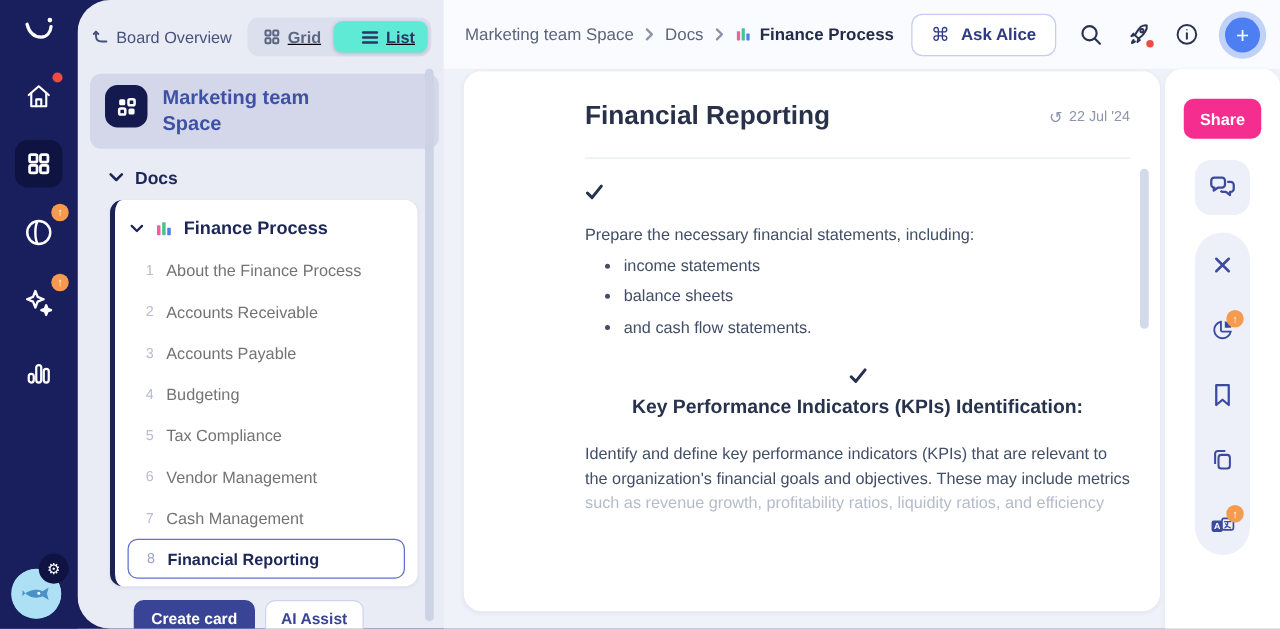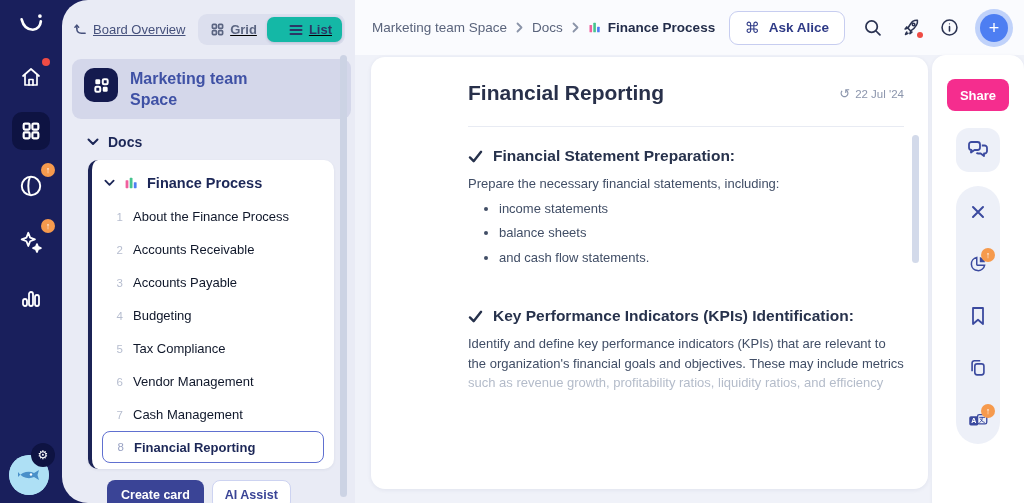--- a/index.html
+++ b/index.html
@@ -26,39 +26,39 @@
                 color:#fff; font-size:12px; display:flex; align-items:center; justify-content:center; }
 
   
   .app { position:absolute; left:62px; top:0; right:0; bottom:0; background:#e9ebf5;
          border-radius:26px 0 0 26px; overflow:hidden; display:flex; }
 
   
   .panel { width:293px; flex:0 0 293px; position:relative; padding-top:12px; }
   .panel-head { display:flex; align-items:center; justify-content:space-between; padding:2px 10px 0 12px; }
   .back-link { display:flex; align-items:center; gap:6px; color:#46517c; cursor:pointer; }
-  .back-link .lbl { font-size:13px; text-decoration:underline; }
+  .back-link .lbl { font-size:13px; }
   .toggle { display:flex; background:#dcdfee; border-radius:9px; padding:3px;text-decoration:underline; }
   .seg { display:flex; align-items:center; gap:6px; font-size:13px; font-weight:bold; color:#5b6582; padding:5px 10px; border-radius:7px; }
-  .seg.active { background:#14b8a6; color:#2b3766; box-shadow:0 1px 3px rgba(30,40,90,.18);padding-left:22px; }
+  .seg.active { background:#5eead4; color:#2b3766; box-shadow:0 1px 3px rgba(30,40,90,.18);padding-left:22px; }
 
   .space-card { margin:14px 4px 0 10px; background:#d4d7ea; border-radius:9px; padding:9px 12px; display:flex; gap:12px; align-items:flex-start; }
   .space-ic { width:34px; height:34px; flex:0 0 34px; background:#141a4e; border-radius:10px; display:flex; align-items:center; justify-content:center; }
   .space-title { font-size:16px; font-weight:bold; color:#3f51a5; line-height:1.32; max-width:160px; }
 
   .docs-row { display:flex; align-items:center; gap:9px; margin:15px 0 10px 25px; color:#1c2757; }
   .docs-row .lbl { font-size:14px; font-weight:bold; }
 
   .tree { margin-left:26px; width:246px; background:#fff; border-left:4px solid #1b2356; border-radius:10px;
           padding:8px 0 6px; box-shadow:0 1px 3px rgba(40,50,100,.07); }
   .tree-head { display:flex; align-items:center; gap:9px; padding:7px 10px 9px 12px; color:#1c2757; }
   .tree-head .lbl { font-size:14.5px; font-weight:bold; }
   .titem { display:flex; align-items:center; gap:10px; height:33px; padding:0 10px 0 22px; cursor:pointer; }
   .tnum { font-size:11.5px; color:#b6bdcf; width:9px; text-align:right; flex:0 0 9px; }
-  .tlabel { font-size:13px; color:#0f172a; }
+  .tlabel { font-size:13px; color:#737373; }
   .titem.sel { margin:0 10px; padding:0 0 0 12px; height:32px; border:1.5px solid #6070d0; border-radius:8px; }
   .titem.sel .tlabel { font-weight:bold; color:#1c2757; }
   .titem.sel .tnum { color:#9aa3c4; }
 
   .panel-btns { display:flex; gap:8px; margin:11px 0 0 45px; }
   .btn-create { background:#3a4496; color:#fff; font-size:12.5px; font-weight:bold; border:none; border-radius:8px; padding:8px 14px; cursor:pointer; font-family:inherit; }
   .btn-ai { background:#fff; color:#3a4496; font-size:12.5px; font-weight:bold; border:1.5px solid #cdd3f1; border-radius:8px; padding:7px 12px; cursor:pointer; font-family:inherit; }
 
   .panel-scroll { position:absolute; right:8px; top:55px; bottom:6px; width:7px; background:#ccd3e4; border-radius:4px; }
 
@@ -82,22 +82,22 @@
   .doc-card { position:absolute; left:16px; top:57px; width:557px; height:432px; background:#fff; border-radius:14px;
               box-shadow:0 1px 4px rgba(40,50,100,.08); display:flex; flex-direction:column; overflow:hidden; }
   .doc-head { padding:24px 24px 0 97px; display:flex; align-items:flex-start; justify-content:space-between; }
   .doc-title { font-size:21px; font-weight:bold; color:#28304a; }
   .doc-date { display:flex; align-items:center; gap:5px; color:#8b95ac; font-size:11.5px; margin-top:6px; cursor:pointer; }
   .doc-date .hist { font-size:13px; line-height:1; }
   .doc-divider { margin:21px 24px 0 97px; border-top:1.5px solid #e8ebf3; }
   .doc-body { flex:1; overflow:hidden; padding:20px 24px 0 97px; }
   .sec-head { display:flex; align-items:center; gap:10px; color:#27324c; }
   .sec-head .txt { font-size:15.5px; font-weight:bold; }
-  .sec2 { margin-top:39px; }
-  .para { font-size:13px; color:#414e66; line-height:1.5; margin-top:9px; }
+  .sec2 { margin-top:22px;flex-direction:column; }
+  .para { font-size:13px; color:#414e66; line-height:1.5; margin-top:18px; }
   .doc-ul { margin:3px 0 3px 0; padding-left:31px; }
   .doc-ul li { font-size:13px; color:#414e66; line-height:1.45; margin:6px 0; }
   .faded { display:block; color:#b4bcca; }
   .doc-scroll { position:absolute; right:9px; top:78px; width:7px; height:128px; background:#d3daea; border-radius:4px; }
   .pager { border-top:1.5px solid #e9ecf4; margin:0 20px 0 20px; padding:12px 0 12px 77px; display:flex; align-items:center; gap:16px; }
   .pg-btn { width:48px; height:38px; border-radius:10px; background:#fff; display:flex; align-items:center; justify-content:center; cursor:pointer; }
   .pg-prev { border:1.5px solid #6474d8; color:#1c2757; }
   .pg-next { border:1.5px solid #e3e7f4; color:#9aa6c2; }
   .pg-count { font-size:14px; color:#26304b; }
 
@@ -338,21 +338,20 @@
           <span>22 Jul '24</span>
         </div>
       </div>
       <div class="doc-divider"></div>
 
       <div class="doc-body">
         <div class="sec-head">
           <svg width="15" height="13" viewBox="0 0 16 14" fill="none" stroke="#27324c" stroke-width="2.6" stroke-linecap="round" stroke-linejoin="round">
               <path d="M2 8l4 4L14 2"></path>
             </svg>
-          <span class="txt">Financial Statement Preparation:</span>
         </div>
         <p class="para">Prepare the necessary financial statements, including:</p>
         <ul class="doc-ul">
           <li>income statements</li>
           <li>balance sheets</li>
           <li>and cash flow statements.</li>
         </ul>
 
         <div class="sec-head sec2">
           <svg width="15" height="13" viewBox="0 0 16 14" fill="none" stroke="#27324c" stroke-width="2.6" stroke-linecap="round" stroke-linejoin="round">

